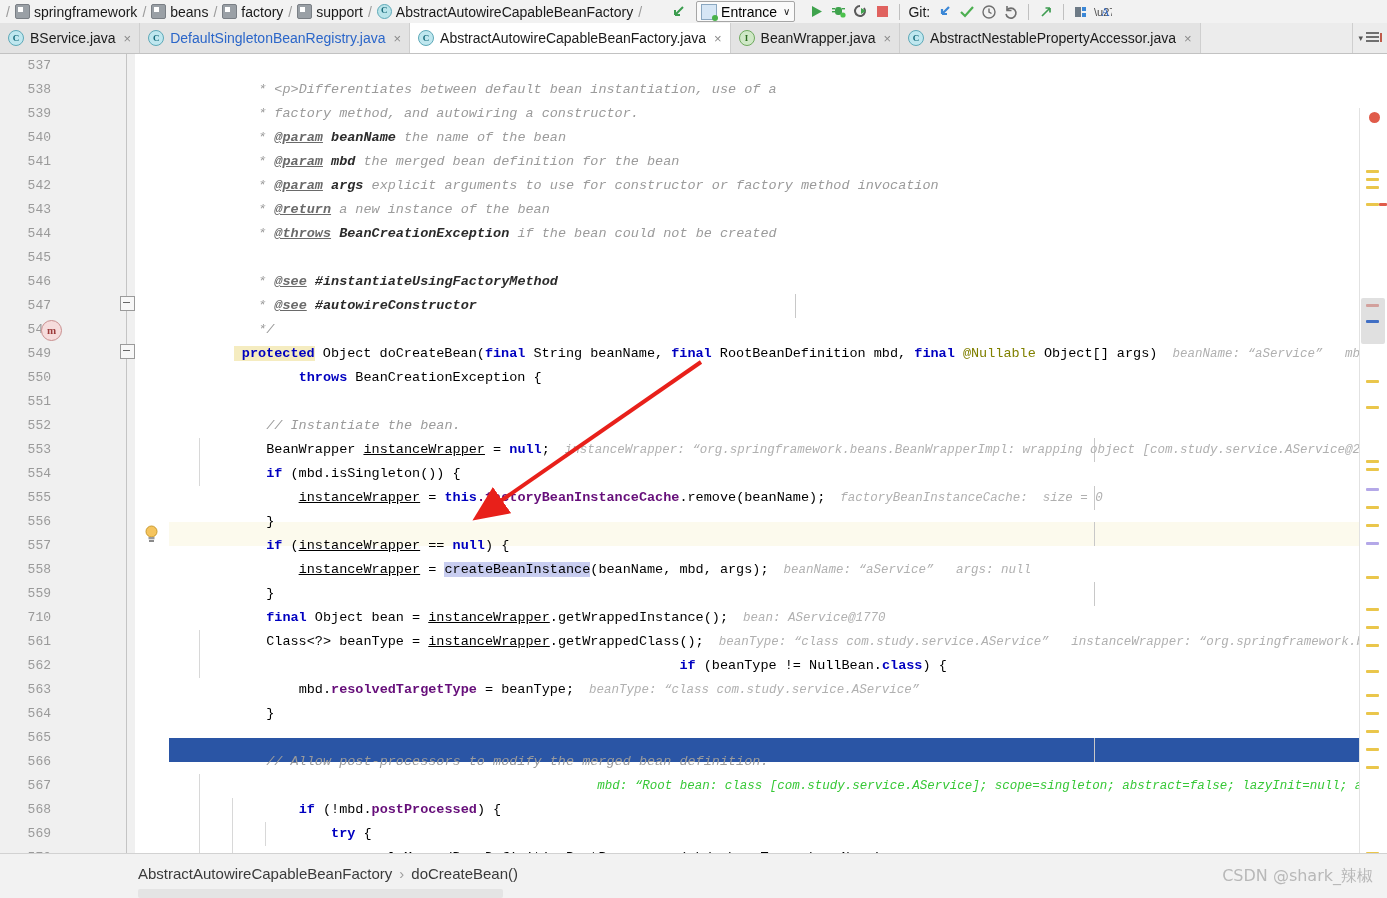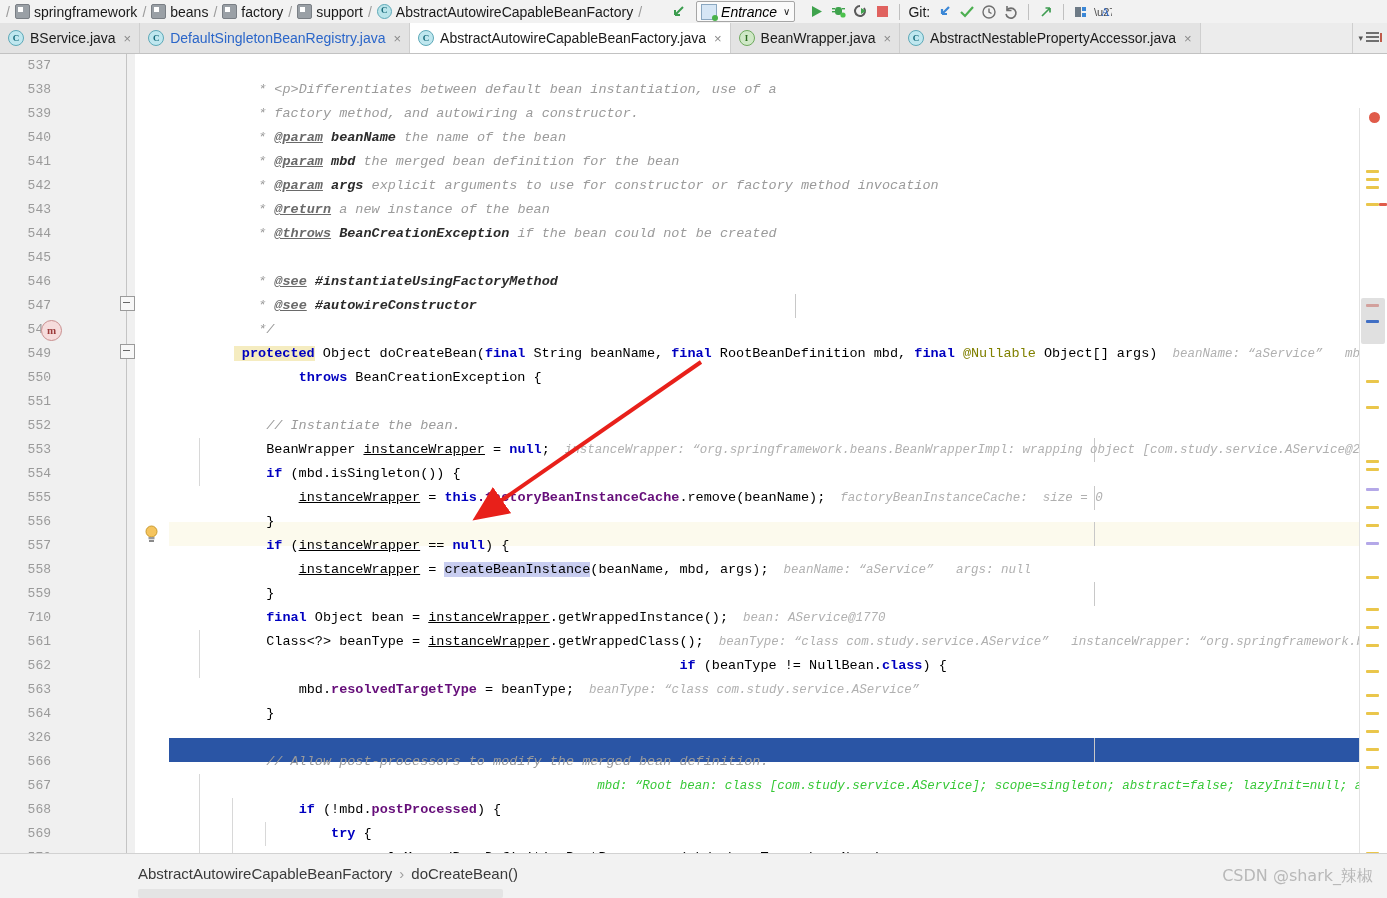--- a/index.html
+++ b/index.html
@@ -37,21 +37,21 @@
     width:22px;height:20px;display:flex;align-items:center;justify-content:center;
     flex:0 0 auto;
   }
   .runcfg{
     display:flex;align-items:center;height:19px;border:1px solid #a6a6a6;background:#fafafa;
     border-radius:2px;padding:0 4px;margin-left:6px;flex:0 0 auto;
   }
   .runcfg .rc-ico{width:14px;height:14px;position:relative;margin-right:4px;
      background:#d6e6f5;border:1px solid #8aa7c0;}
   .runcfg .rc-ico:after{content:"";position:absolute;right:-2px;bottom:-2px;width:6px;height:6px;border-radius:50%;background:#48b14a;}
-  .runcfg .rc-lbl{font-size:14px;color:#000;white-space:nowrap;font-style:italic;}
+  .runcfg .rc-lbl{font-size:14px;color:#000;white-space:nowrap;}
   .runcfg .rc-arrow{margin-left:6px;font-size:10px;color:#222;}
   .gitlbl{font-size:14px;color:#1a1a1a;margin:0 4px 0 2px;white-space:nowrap;}
 
   
   .tabbar{
     position:absolute;left:0;top:23px;width:1387px;height:30px;
     background:#ececec;border-bottom:1px solid #c2c2c2;
     display:flex;align-items:stretch;overflow:hidden;
   }
   .tab{
@@ -428,21 +428,21 @@
       <div class="gutter-line" style="top:600px;">
           <span class="lineno">562</span>
         </div>
       <div class="gutter-line" style="top:624px;">
           <span class="lineno">563</span>
         </div>
       <div class="gutter-line" style="top:648px;">
           <span class="lineno">564</span>
         </div>
       <div class="gutter-line" style="top:672px;">
-          <span class="lineno">326</span>
+          <span class="lineno">565</span>
         </div>
       <div class="gutter-line" style="top:696px;">
           <span class="lineno">566</span>
         </div>
       <div class="gutter-line" style="top:720px;">
           <span class="lineno">567</span>
         </div>
       <div class="gutter-line" style="top:744px;">
           <span class="lineno">568</span>
         </div>

